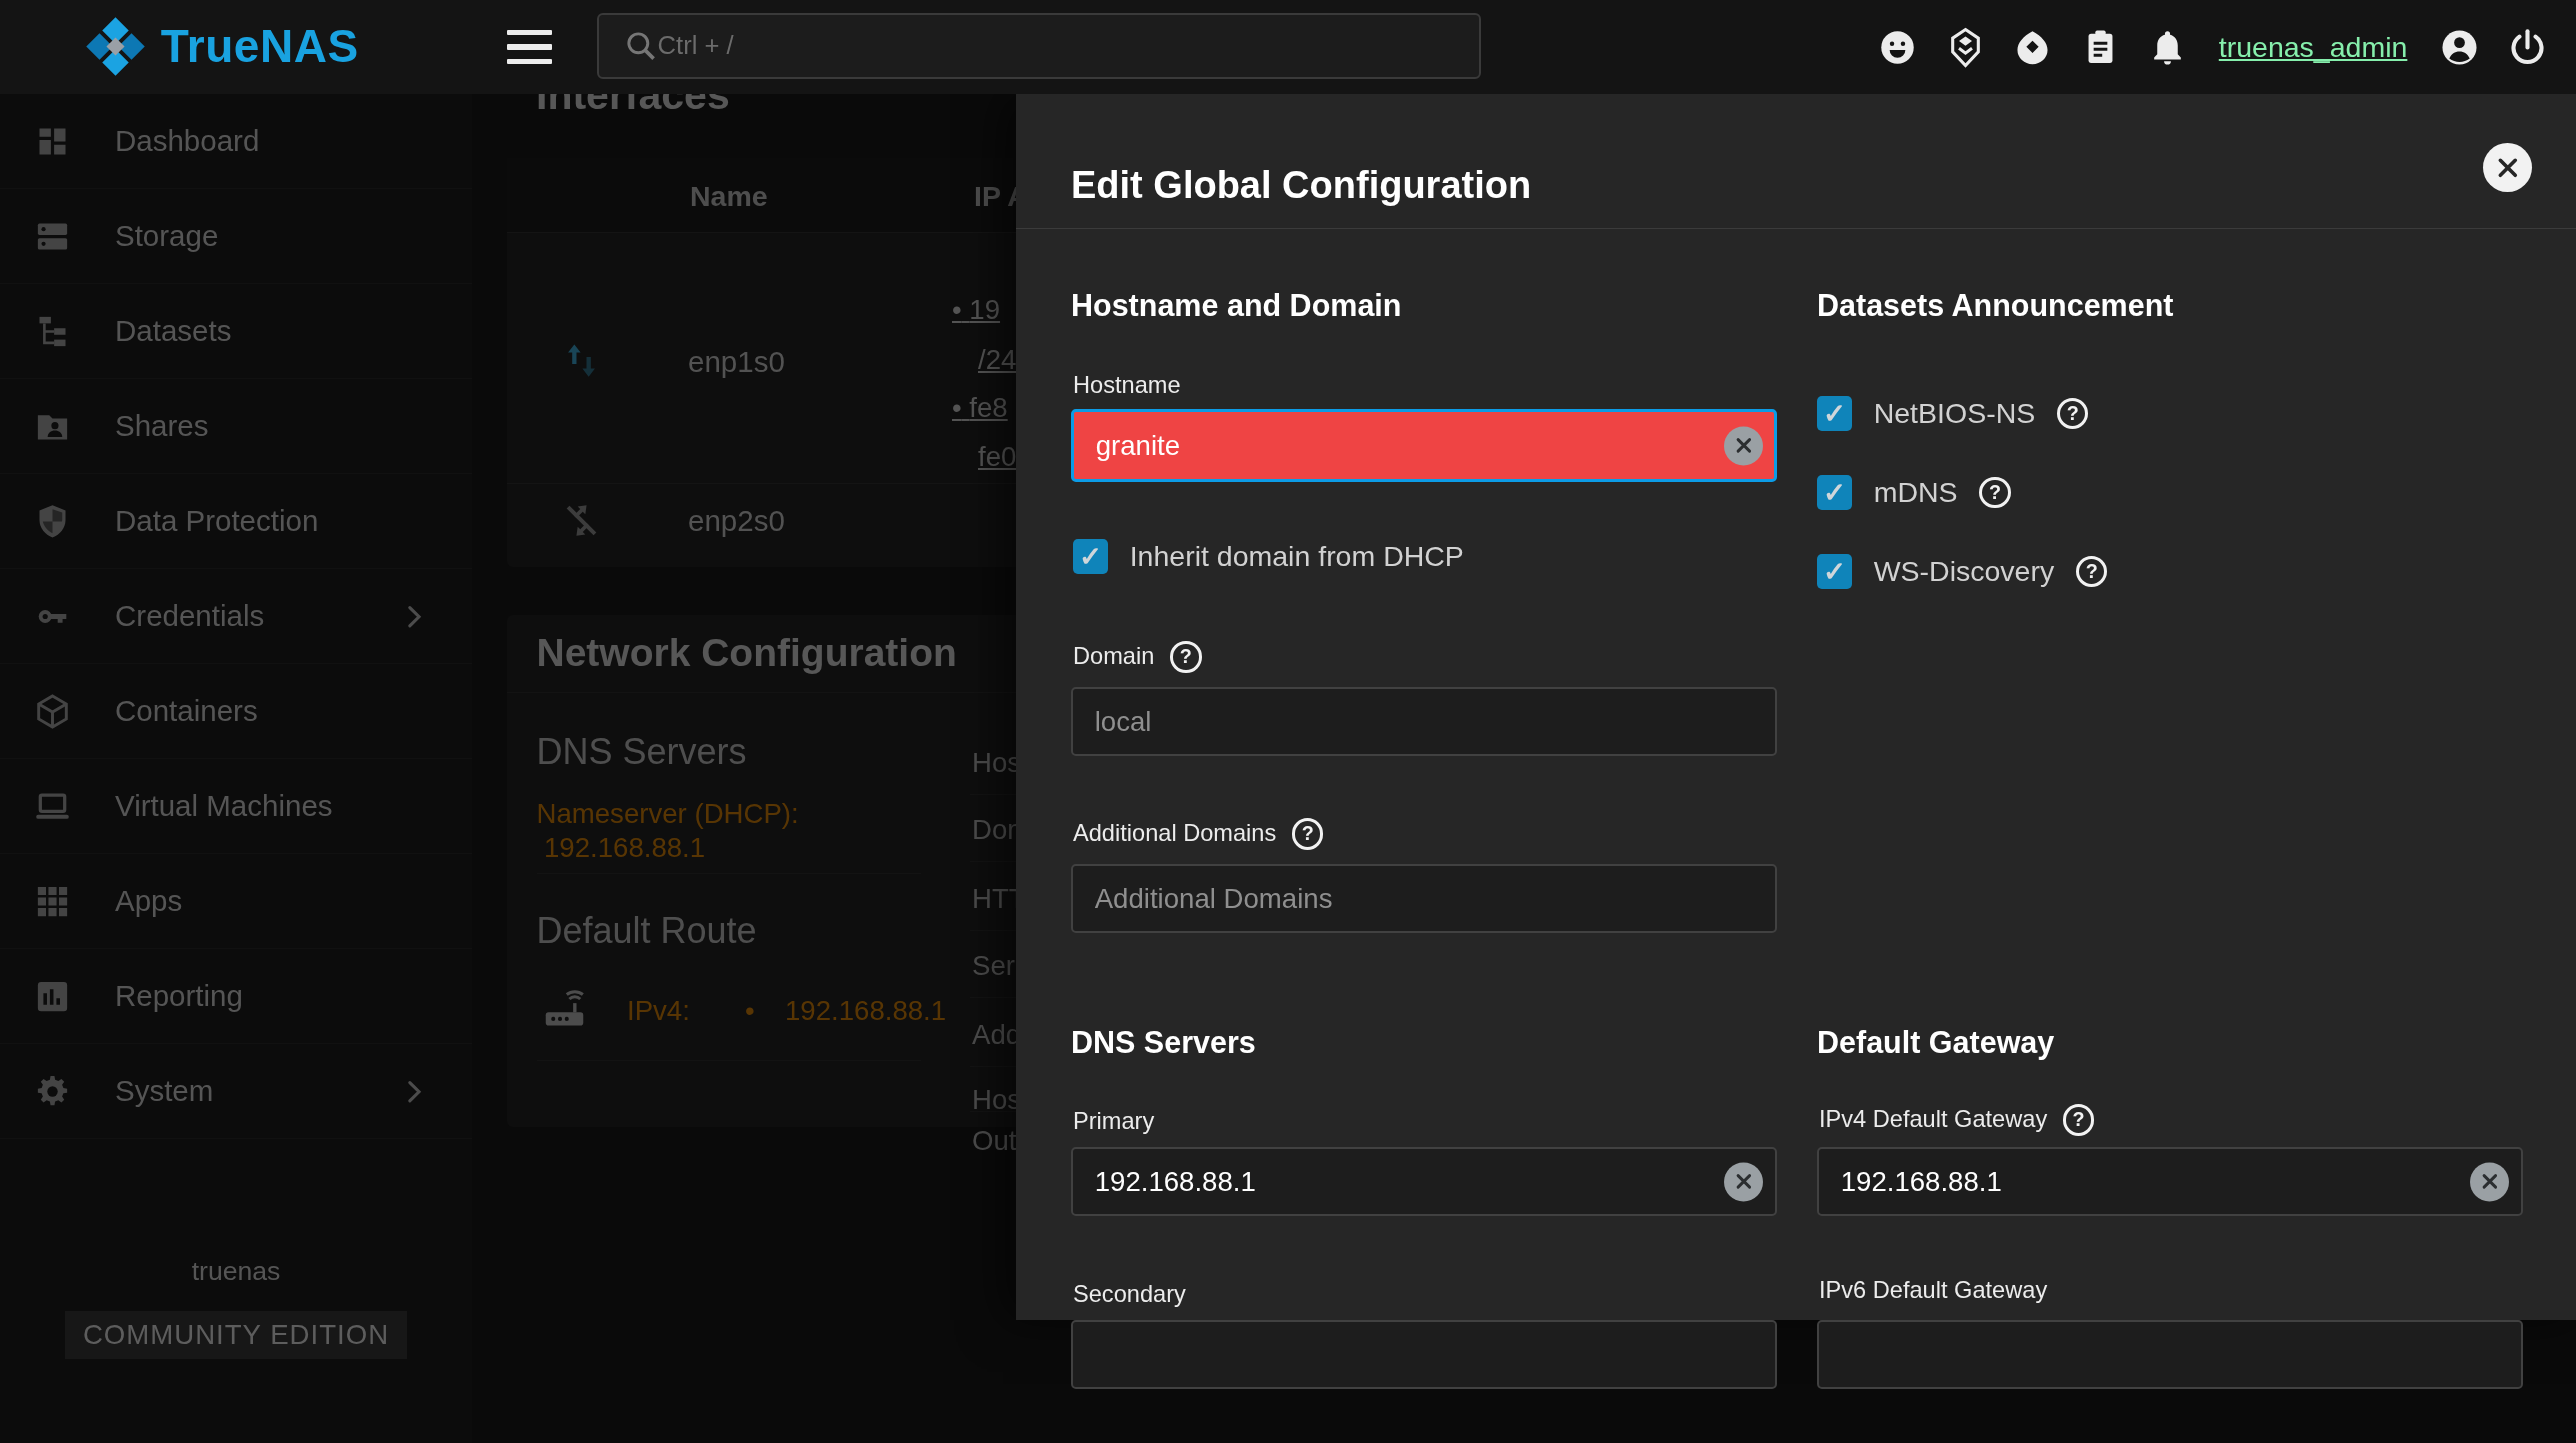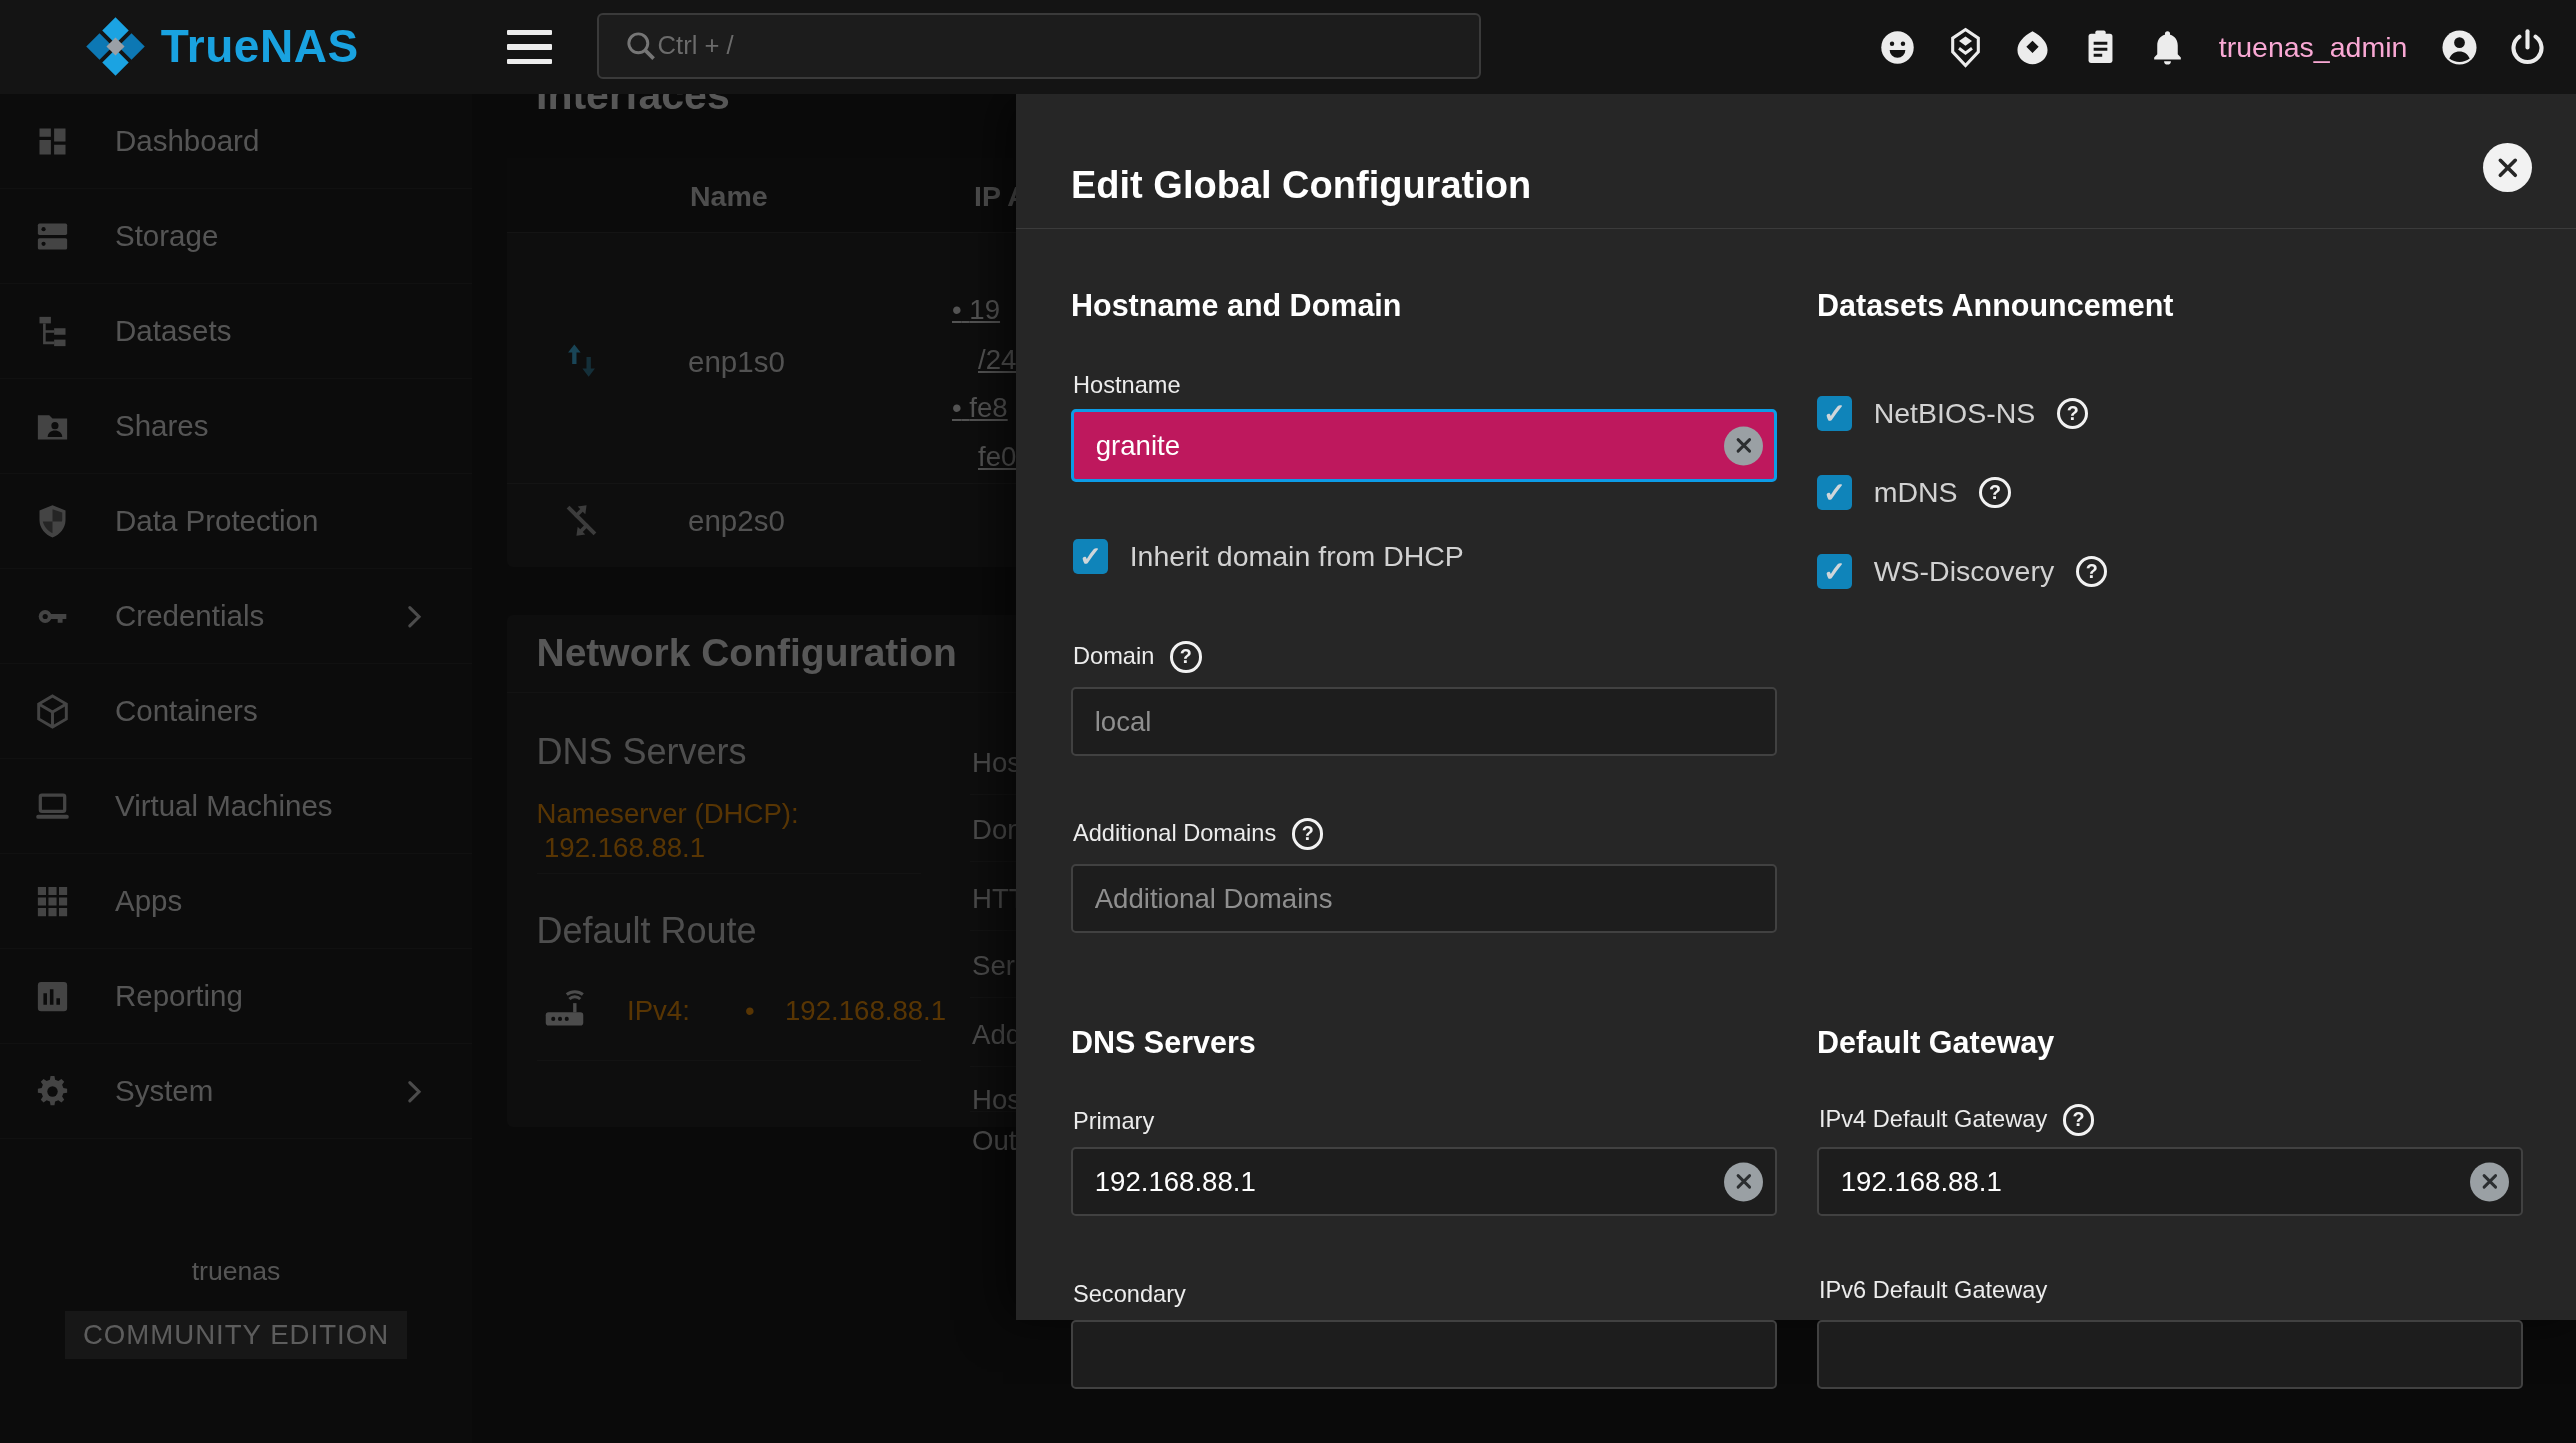--- a/index.html
+++ b/index.html
@@ -13,21 +13,21 @@
   .logo-text{font-size:46px;font-weight:bold;color:#19a2e0;letter-spacing:0.5px;line-height:63px;}
   .hamburger{position:absolute;left:507px;top:29.5px;width:45px;height:35px;display:flex;flex-direction:column;justify-content:space-between;cursor:pointer;}
   .hamburger div{height:5.9px;background:#ececec;border-radius:1px;}
   .searchbox{position:absolute;left:597px;top:12.8px;width:884px;height:66px;background:#1c1c1c;border:2px solid #3a3a3a;border-radius:5.9px;box-sizing:border-box;display:flex;align-items:center;padding:0 23.6px;}
   .searchbox .mag{color:#767676;flex:0 0 auto;}
   .searchbox input{flex:1;background:transparent;border:none;outline:none;color:#c5c5c5;font-size:28.5px;margin-left:17.7px;font-family:"Liberation Sans",sans-serif;}
   .searchbox input::placeholder{color:#7b7b7b;}
   .shortcut{color:#6b6b6b;font-size:25.6px;flex:0 0 auto;}
   .top-right{position:absolute;right:27.6px;top:0;height:94px;display:flex;align-items:center;gap:26.6px;}
   .tb-icon{color:#ececec;cursor:pointer;}
-  .username{color:#f9a8d4;font-size:28.5px;margin:0 3.9px;}
+  .username{color:#86efac;font-size:28.5px;margin:0 3.9px;text-decoration:underline;}
 
   
   .sidebar{position:absolute;left:0;top:94px;width:472px;height:1350px;background:#161616;z-index:2;}
   .side-item{position:relative;height:94px;border-bottom:1px solid #202020;cursor:pointer;}
   .side-item .ic{position:absolute;left:33px;top:27.6px;color:#7d7d7d;}
   .side-item .lbl{position:absolute;left:115px;top:29.5px;font-size:29.5px;color:#9b9b9b;}
   .side-item .chev{position:absolute;left:398px;top:31.5px;color:#8a8a8a;}
   .side-footer{position:absolute;left:0;width:472px;text-align:center;}
   .sys-name{top:1162px;font-size:26.6px;color:#9b9b9b;}
   .badge-wrap{top:1217px;}
@@ -57,21 +57,21 @@
   .modal{position:absolute;left:1016px;top:94px;width:1560px;height:1226px;background:#262626;z-index:20;box-shadow:-13.8px 0 43px rgba(0,0,0,.55);padding-left:14px;}
   .modal-title{position:absolute;left:55px;top:45px;font-size:38px;font-weight:bold;color:#ffffff;}
   .close-btn{position:absolute;left:1467px;top:49px;width:49px;height:49px;border-radius:50%;background:#f2f2f2;border:none;cursor:pointer;display:flex;align-items:center;justify-content:center;padding:0;}
   .modal-div{position:absolute;left:0;top:134px;width:100%;height:1px;background:#3b3b3b;}
   .sec-h{position:absolute;font-size:30.5px;font-weight:bold;color:#ffffff;}
   .f-label{position:absolute;font-size:23.6px;color:#ececec;display:flex;align-items:center;gap:15.7px;}
   .help{width:31.5px;height:31.5px;border:3px solid #f2f2f2;border-radius:50%;box-sizing:border-box;color:#f2f2f2;font-size:19.7px;font-weight:bold;display:inline-flex;align-items:center;justify-content:center;cursor:pointer;flex:0 0 auto;}
   .inp-wrap{position:absolute;width:706px;height:69px;}
   .inp{width:100%;height:100%;box-sizing:border-box;background:#1d1d1d;border:2px solid #414141;border-radius:4.9px;color:#ffffff;font-size:27.6px;padding:0 63px 0 21.7px;font-family:"Liberation Sans",sans-serif;outline:none;}
   .inp::placeholder{color:#8f8f8f;}
-  .inp-wrap.focused .inp{border:3.9px solid #0c9ce6;background:#be185d;}
+  .inp-wrap.focused .inp{border:3.9px solid #0c9ce6;background:#ef4444;}
   .clear-btn{position:absolute;right:13.8px;top:50%;transform:translateY(-50%);width:39px;height:39px;border-radius:50%;background:#9aa0a4;border:none;cursor:pointer;display:flex;align-items:center;justify-content:center;padding:0;}
   .cb-row{position:absolute;display:flex;align-items:center;gap:21.7px;cursor:pointer;}
   .cb{width:35px;height:35px;border-radius:4.9px;background:#0f84ba;display:flex;align-items:center;justify-content:center;color:#cfd6da;font-size:27.6px;font-weight:bold;flex:0 0 auto;}
   .cb-lbl{font-size:28.5px;color:#d2d2d2;}
 </style>
 </head>
 <body>
 
 <div id="root">
 

